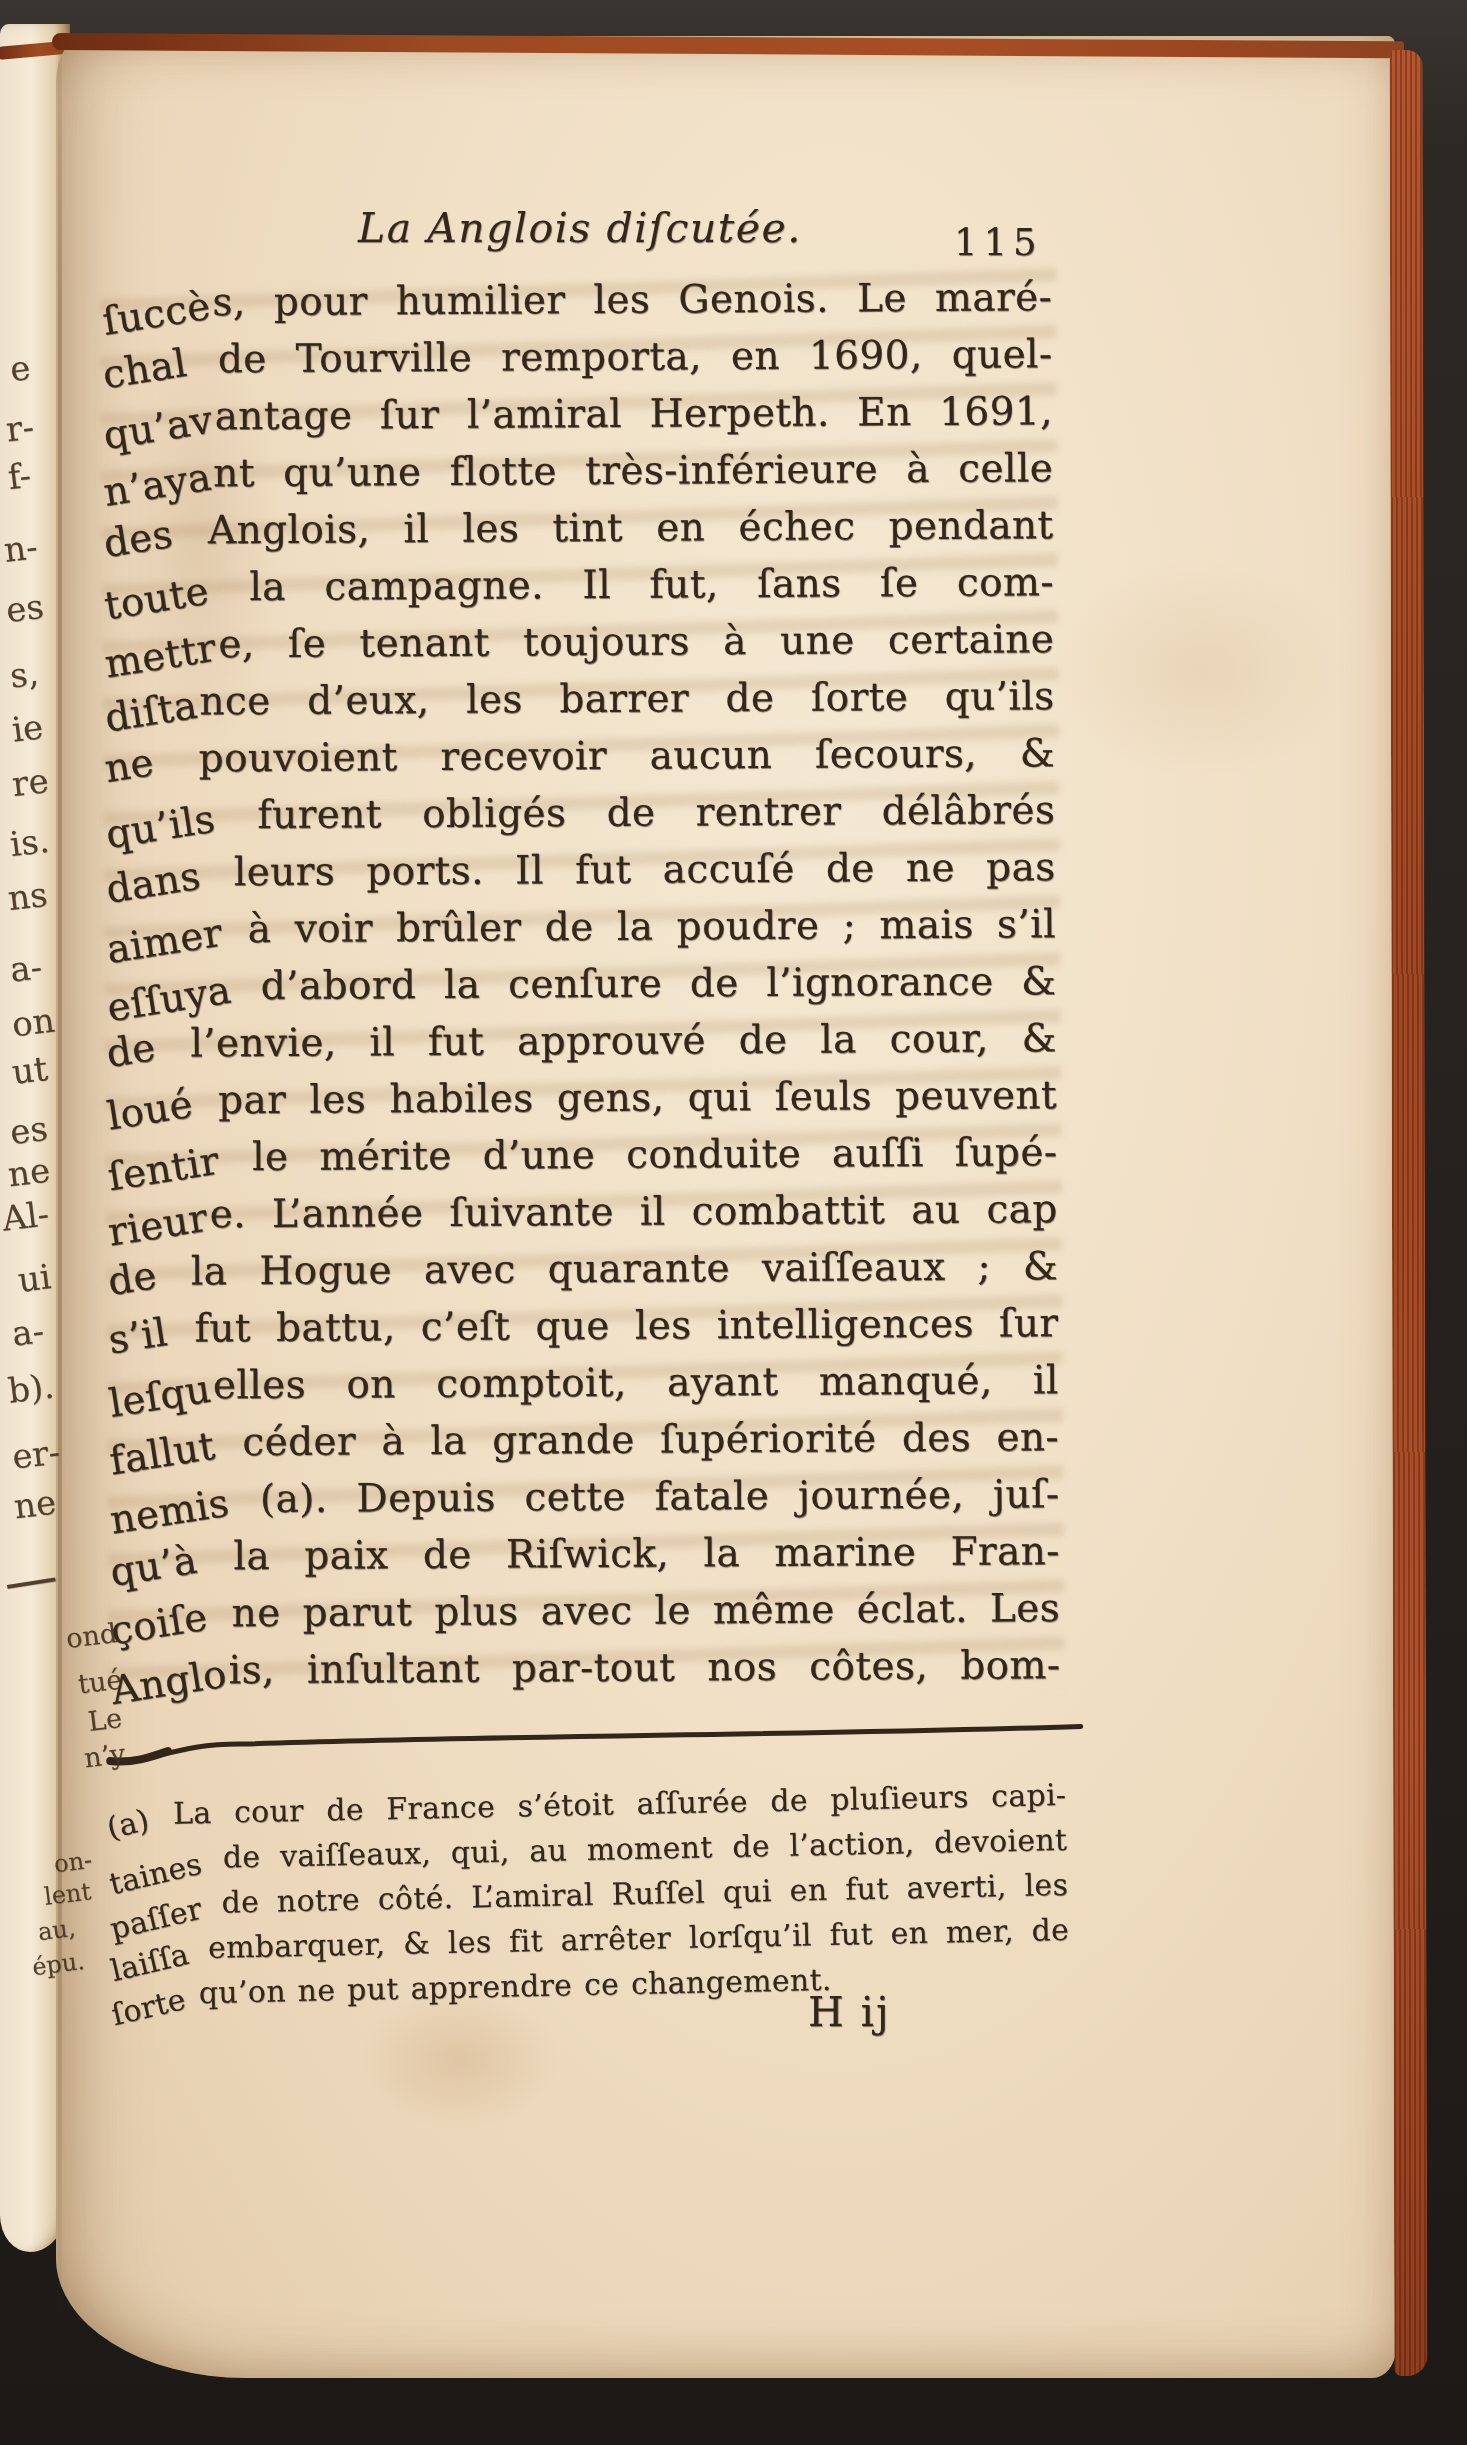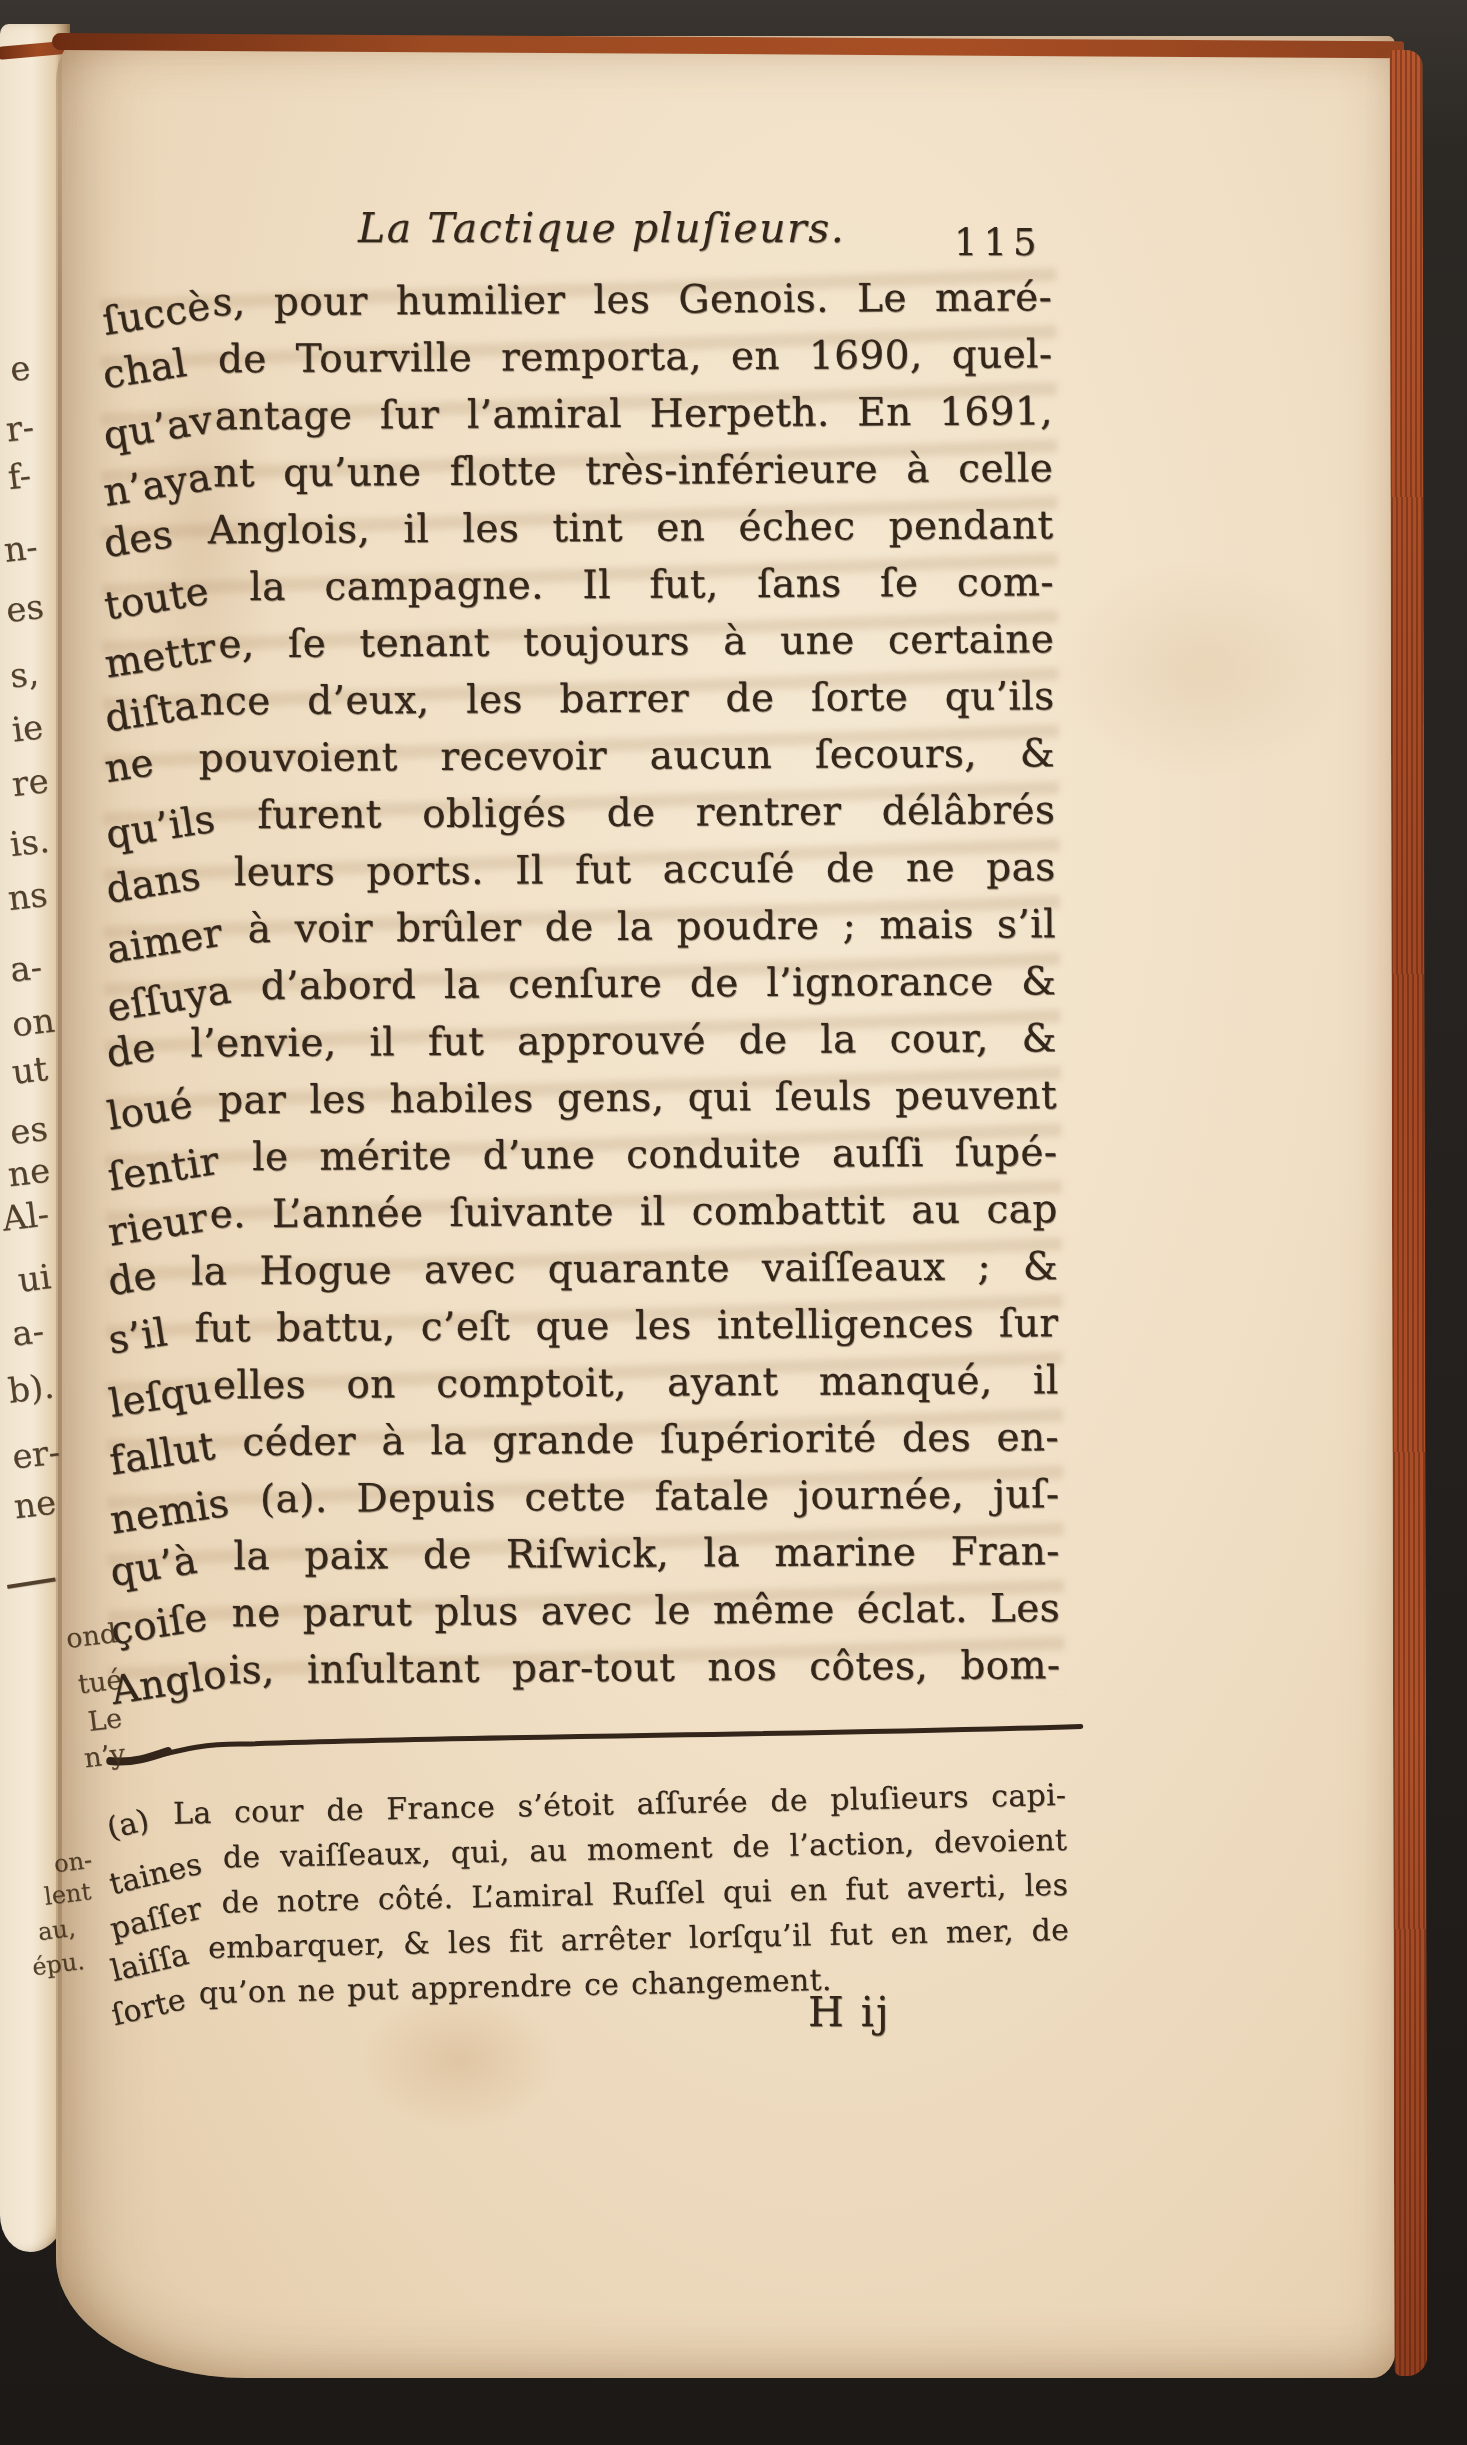--- a/index.html
+++ b/index.html
@@ -120,21 +120,21 @@
   <div class="page"></div>
   <div class="gutter-crease"></div>
   <div class="top-edge"></div>
   <div class="fore-edge"></div>
 
   <div class="stain s1"></div>
   <div class="stain s2"></div>
   <div class="stain s3"></div>
 
   <div class="content">
-    <div class="header-title">La Tactique pluſieurs.</div>
+    <div class="header-title">La Anglois diſcutée.</div>
     <div class="page-number">115</div>
 
     <div class="body-text">
         <div class="line"><span class="curl">ſuccè</span><span class="tail">s, pour humilier les Genois. Le maré-</span></div>
         <div class="line"><span class="curl">chal</span><span class="tail"> de Tourville remporta, en 1690, quel-</span></div>
         <div class="line"><span class="curl">qu’av</span><span class="tail">antage ſur l’amiral Herpeth. En 1691,</span></div>
         <div class="line"><span class="curl">n’aya</span><span class="tail">nt qu’une flotte très-inférieure à celle</span></div>
         <div class="line"><span class="curl">des</span><span class="tail"> Anglois, il les tint en échec pendant</span></div>
         <div class="line"><span class="curl">toute</span><span class="tail"> la campagne. Il fut, ſans ſe com-</span></div>
         <div class="line"><span class="curl">mettr</span><span class="tail">e, ſe tenant toujours à une certaine</span></div>

